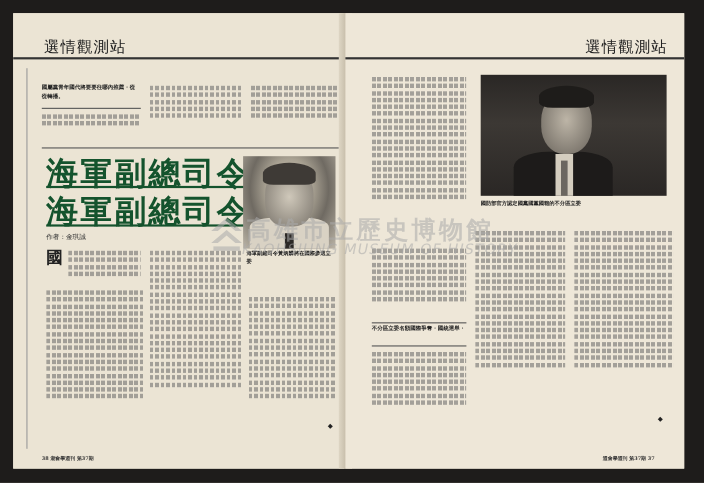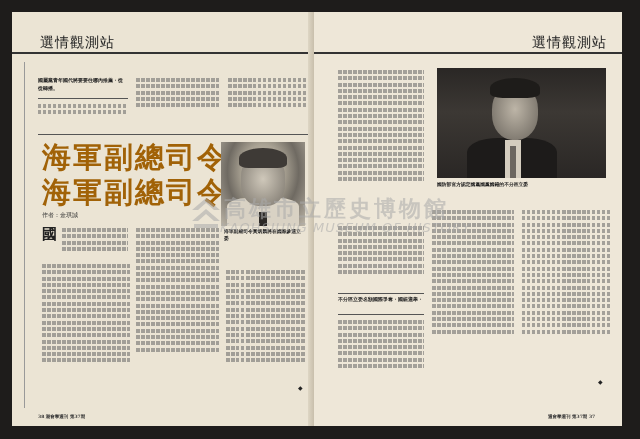--- a/index.html
+++ b/index.html
@@ -7,21 +7,21 @@
   .spread{position:absolute;left:12px;top:12px;width:610px;height:414px;background:#ece5d6;}
   .page{position:absolute;top:0;height:414px;background:#ebe4d4;}
   .page.left{left:0;width:300px;border-right:1px solid #d6cebd;}
   .page.right{left:302px;width:308px;background:#eee7d8;}
   .gutter{position:absolute;left:296px;top:0;width:12px;height:414px;background:linear-gradient(90deg,#ded6c4,#c8bfac 50%,#e2dac9);}
   .section-title{position:absolute;font-size:14px;color:#222;letter-spacing:1px;}
   .rule{position:absolute;height:2px;background:#333;}
   .box-left{position:absolute;left:12px;top:50px;width:280px;height:346px;border-left:1px solid #999;}
   .col{position:absolute;font-size:4.5px;line-height:8.3px;color:#555;overflow:hidden;}
   .fake{display:block;height:4px;margin:2px 0 2.3px;background:repeating-linear-gradient(90deg,#666 0 3.5px,transparent 3.5px 5px);opacity:.55;}
-  .head-title{position:absolute;left:30px;top:128px;font-size:29px;line-height:35px;font-weight:bold;color:#a16207;letter-spacing:2px;font-family:"DejaVu Serif",serif;}
+  .head-title{position:absolute;left:30px;top:128px;font-size:29px;line-height:35px;font-weight:bold;color:#14532d;letter-spacing:2px;font-family:"DejaVu Serif",serif;text-decoration:underline;}
   .author{position:absolute;left:30px;top:199px;font-size:6px;color:#333;}
   .dropcap{position:absolute;left:30px;top:214px;width:17px;height:17px;font-size:15px;font-weight:bold;color:#222;line-height:17px;}
   .photo1{position:absolute;left:209px;top:130px;width:84px;height:84px;background:radial-gradient(ellipse at 50% 35%,#d8d0c0 0,#a9a293 35%,#6f6a62 60%,#bdb6a8 100%);}
   .photo1 .face{position:absolute;left:20px;top:10px;width:44px;height:54px;border-radius:45% 45% 40% 40%;background:radial-gradient(ellipse at 50% 50%,#cfc8ba,#8f897f 75%);}
   .photo1 .hair{position:absolute;left:18px;top:6px;width:48px;height:20px;border-radius:50% 50% 20% 20%;background:#3e3a36;}
   .photo1 .body{position:absolute;left:6px;top:56px;width:72px;height:28px;background:#d9d2c4;border-radius:30% 30% 0 0;}
   .photo1 .tie{position:absolute;left:38px;top:70px;width:8px;height:14px;background:#2c2926;}
   .cap1{position:absolute;left:212px;top:216px;font-size:4.8px;color:#222;font-weight:bold;line-height:6.5px;width:80px;}
   .photo2{position:absolute;left:437px;top:68px;width:169px;height:110px;background:linear-gradient(180deg,#2a2725,#3c3834 40%,#2a2725);}
   .photo2 .face{position:absolute;left:55px;top:16px;width:46px;height:56px;border-radius:45%;background:radial-gradient(ellipse at 50% 45%,#bdb5a7,#7a746b 80%);}

